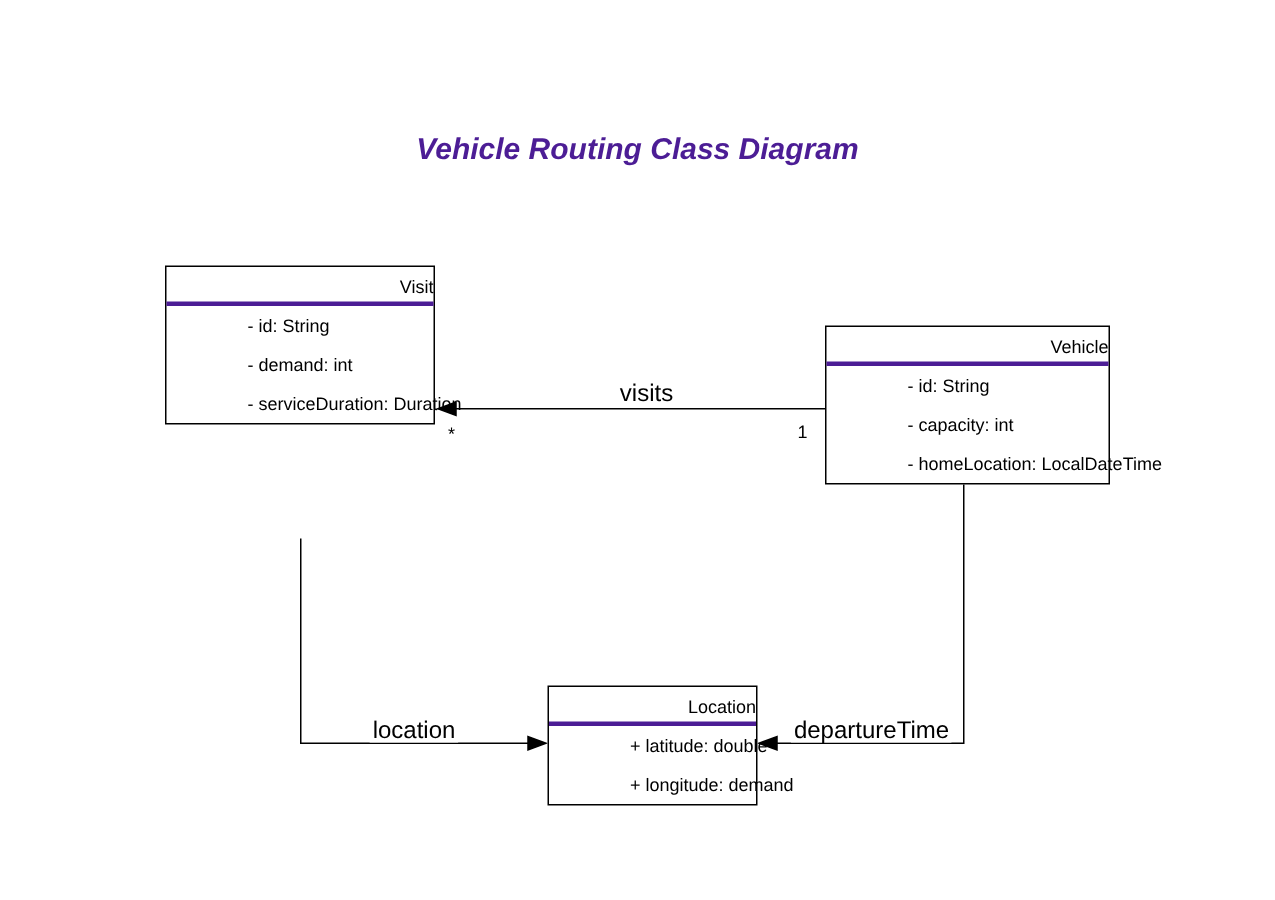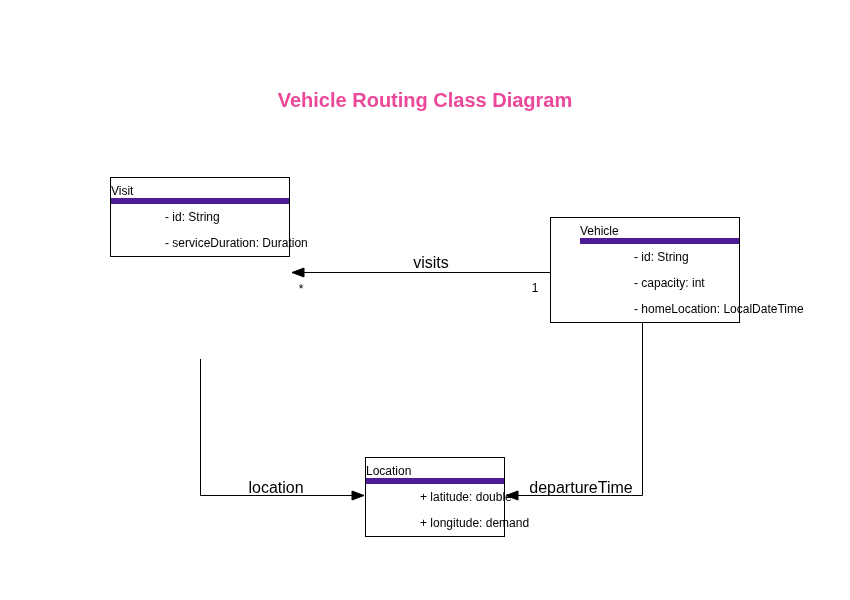--- a/index.html
+++ b/index.html
@@ -15,21 +15,22 @@
     background: #ffffff;
     overflow: hidden;
   }
   .diagram-title {
     position: absolute;
     left: 0; top: 88px; width: 850px;
     text-align: center;
     font-size: 20px;
     font-weight: bold;
     line-height: 24px;
-    color: #ec4899;
+    color: #4c1d95;
+    font-style: italic;
   }
   .connectors {
     position: absolute;
     left: 0; top: 0;
     width: 850px; height: 600px;
   }
   .connectors path {
     fill: none;
     stroke: #000000;
     stroke-width: 1;
@@ -41,22 +42,22 @@
   .uml-class {
     position: absolute;
     background: #ffffff;
     border: 1px solid #000000;
     font-size: 12px;
     color: #000000;
   }
   .uml-header {
     height: 26px;
     line-height: 26px;
-    text-align: left;
-    border-bottom: 6px solid #4c1d95;
+    text-align: right;
+    border-bottom: 3px solid #4c1d95;
     white-space: nowrap;
   }
   .uml-field {
     height: 26px;
     line-height: 26px;
     padding-left: 6px;
     white-space: nowrap;
     margin-left: 48px;
   }
   .edge-label {
@@ -70,21 +71,21 @@
   }
   .mult-label {
     position: absolute;
     transform: translateX(-50%);
     font-size: 12px;
     line-height: 14px;
     white-space: nowrap;
   }
   
   .class-visit    { left: 110px; top: 177px; width: 180px; }
-  .class-vehicle  { left: 550px; top: 217px; width: 190px; padding-left: 29px; }
+  .class-vehicle  { left: 550px; top: 217px; width: 190px; }
   .class-location { left: 365px; top: 457px; width: 140px; }
   .label-visits       { left: 431px; top: 256px; }
   .label-mult-star    { left: 301px; top: 282px; }
   .label-mult-one     { left: 535px; top: 281px; }
   .label-location     { left: 276px; top: 481px; }
   .label-homelocation { left: 581px; top: 481px; }
 </style>
 </head>
 <body>
 
@@ -101,20 +102,21 @@
     <polygon points="364,495.5 352,491 352,500"></polygon>
 
     <path d="M 642.5 321 L 642.5 495.5 L 516 495.5"></path>
     <polygon points="506,495.5 518,491 518,500"></polygon>
   </svg>
 
   <div class="uml-class class-visit">
     <div class="uml-header">Visit</div>
     <div class="uml-body">
       <div class="uml-field">- id: String</div>
+      <div class="uml-field">- demand: int</div>
       <div class="uml-field">- serviceDuration: Duration</div>
     </div>
   </div>
 
   <div class="uml-class class-vehicle">
     <div class="uml-header">Vehicle</div>
     <div class="uml-body">
       <div class="uml-field">- id: String</div>
       <div class="uml-field">- capacity: int</div>
       <div class="uml-field">- homeLocation: LocalDateTime</div>

